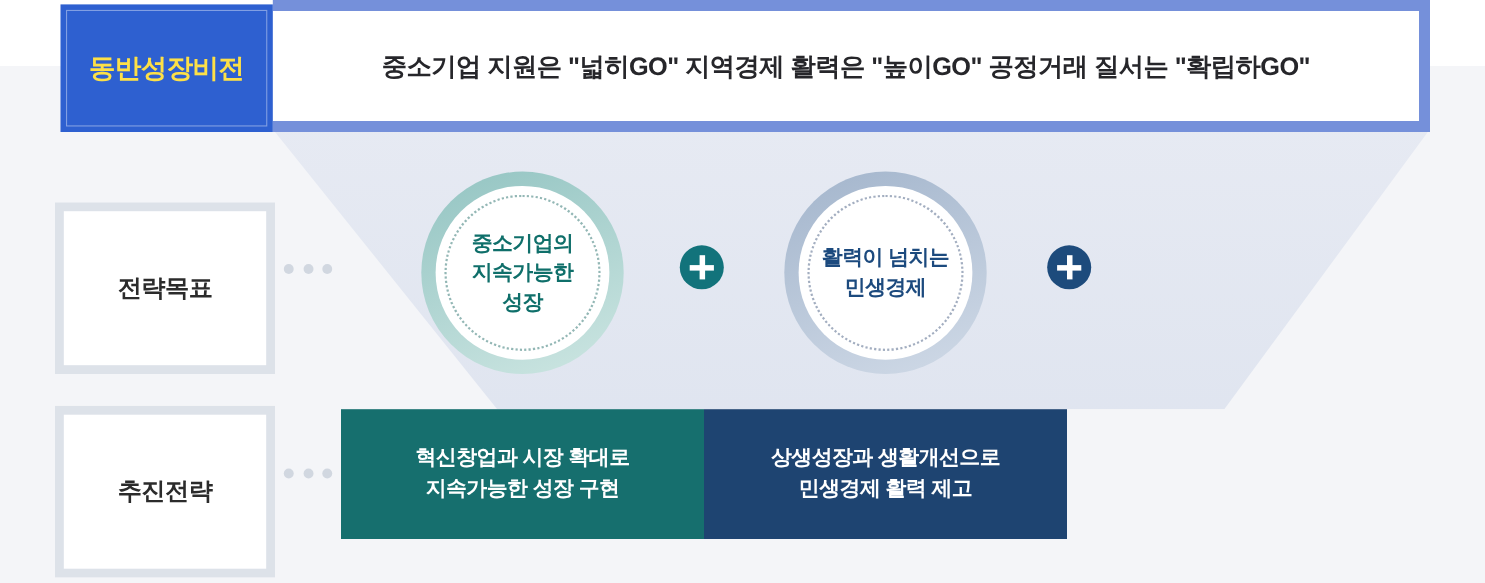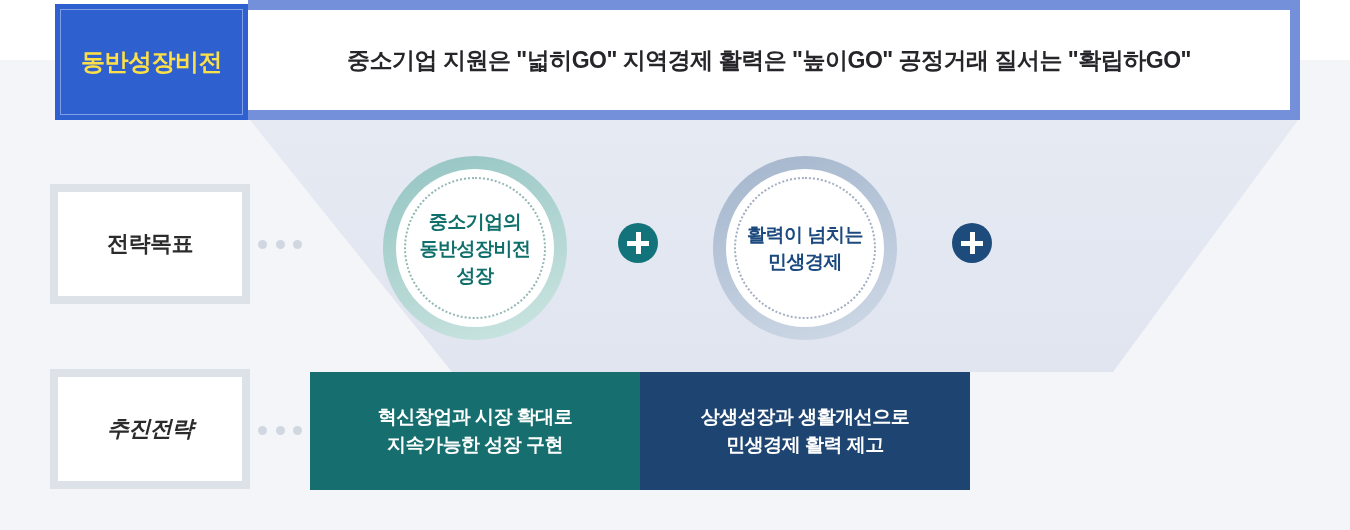--- a/index.html
+++ b/index.html
@@ -34,26 +34,26 @@
     background:var(--brand-blue,#2e60d0);
     display:flex; align-items:center; justify-content:center;
   }
   .vision-label .inner-stroke {
     position:absolute; inset:5px; border:1px solid rgba(255,255,255,0.40); pointer-events:none;
   }
   .vision-label-text { font-size:24px; font-weight:bold; color:#fde047; letter-spacing:-0.5px; }
 
   
   .side-label {
-    position:absolute; left:50px; width:200px; height:120px;
+    position:absolute; left:50px; width:200px; height:156px;
     background:#ffffff; border:8px solid var(--frame-gray,#dde2e9);
     display:flex; align-items:center; justify-content:center;
   }
   .side-label.goals { top:184px; }
-  .side-label.strategies { top:369px;font-style:italic; }
+  .side-label.strategies { top:369px; }
   .side-label-text { font-size:22px; font-weight:bold; color:#2b2b2b; letter-spacing:-0.5px; }
 
   
   .dots { position:absolute; left:258px; width:44px; display:flex; justify-content:space-between; }
   .dots.goals { top:240px; }
   .dots.strategies { top:426px; }
   .dot { width:9px; height:9px; border-radius:50%; background:var(--dot-gray,#d1d7e0); }
 
   
   .goal-circle { position:absolute; top:156px; width:184px; height:184px; border-radius:50%; }
@@ -115,21 +115,21 @@
   <div class="dots goals">
     <div class="dot"></div>
     <div class="dot"></div>
     <div class="dot"></div>
   </div>
 
   <div class="goal-circle g1">
     <div class="white"></div>
     <div class="dotted"></div>
     <div class="goal-text">중소기업의
-동반성장비전
+지속가능한
 성장</div>
   </div>
 
   <div class="plus p1"></div>
 
   <div class="goal-circle g2">
     <div class="white"></div>
     <div class="dotted"></div>
     <div class="goal-text">활력이 넘치는
 민생경제</div>

